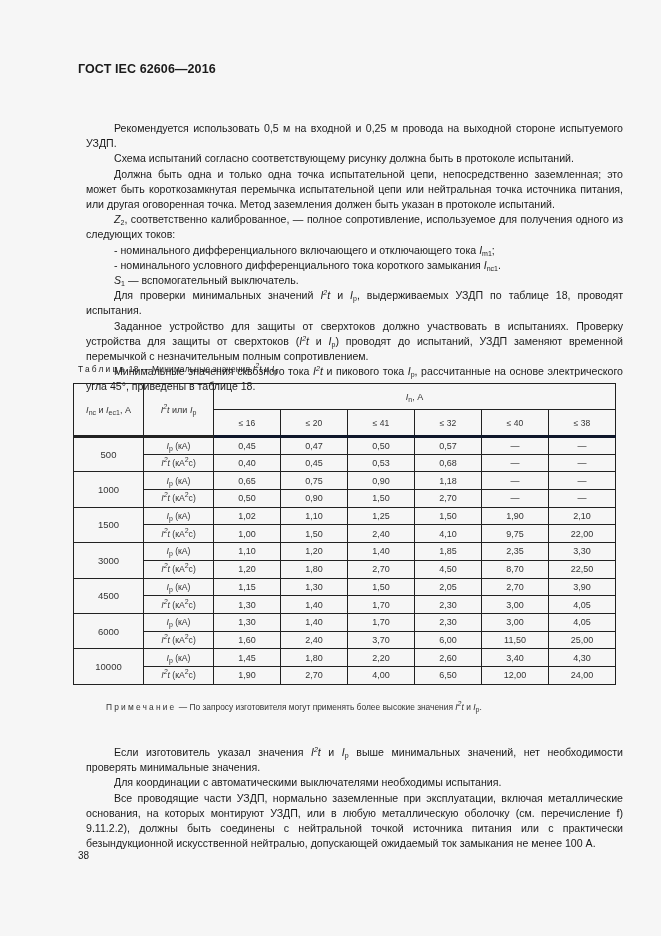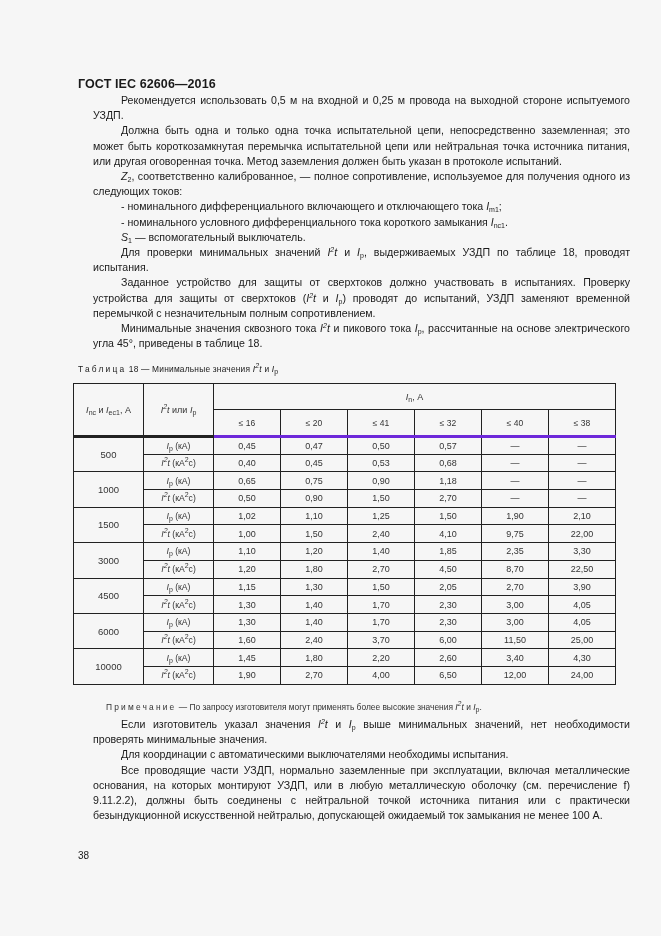--- a/index.html
+++ b/index.html
@@ -5,27 +5,28 @@
   html, body { margin: 0; padding: 0; }
   body {
     width: 661px; height: 936px;
     background: #f6f6f6;
     position: relative;
     overflow: hidden;
     font-family: "Liberation Sans", "DejaVu Sans", sans-serif;
     color: #1a1a1a;
   }
   .title {
-    position: absolute; left: 78px; top: 77px;
+    position: absolute; left: 78px; top: 62px;
     font-size: 12.5px; font-weight: bold; letter-spacing: 0.1px;
   }
   .body-text {
-    position: absolute; left: 93px; width: 537px;
+    position: absolute; left: 86px; width: 537px;
     font-size: 10.6px; line-height: 15.2px;
     text-align: justify;
+    margin-top: 28px;
   }
   .body-text p { margin: 0; text-indent: 28px; }
   .body-text p.dash { text-indent: 28px; }
   sub { font-size: 7px; vertical-align: -2px; line-height: 0; }
   sup { font-size: 7px; vertical-align: 4px; line-height: 0; }
   i { font-style: italic; }
 
   .tcap {
     position: absolute; left: 78px; top: 364px;
     font-size: 8.4px; letter-spacing: 0.2px;
@@ -43,21 +44,21 @@
     border: 1px solid #222;
     text-align: center;
     vertical-align: middle;
     padding: 0;
     font-weight: normal;
     color: #333;
   }
   table.t18 tr.h1 th { height: 25px; }
   table.t18 tr.h2 th { height: 25px; font-size: 8.5px; }
   table.t18 tbody tr { height: 17.7px; }
-  table.t18 thead tr.h2 th { border-bottom: 3px solid #6d28d9; }
+  table.t18 thead tr.h2 th { border-bottom: 3px solid #0f172a; }
   table.t18 thead tr.h1 th.rs { border-bottom: 3px solid #222; }
   .grp { font-size: 9.5px; }
   .param { font-size: 8.6px; }
 
   .note {
     position: absolute; left: 106px; top: 702px;
     font-size: 8.4px; color: #333;
   }
   .note .spaced { letter-spacing: 2.2px; }
 
@@ -66,20 +67,21 @@
     font-size: 10px;
   }
 </style>
 </head>
 <body>
 
 <div class="title">ГОСТ IEC 62606—2016</div>
 
 <div class="body-text" style="top:93px;">
   <p>Рекомендуется использовать 0,5 м на входной и 0,25 м провода на выходной стороне испытуемого УЗДП.</p>
+  <p>Схема испытаний согласно соответствующему рисунку должна быть в протоколе испытаний.</p>
   <p>Должна быть одна и только одна точка испытательной цепи, непосредственно заземленная; это может быть короткозамкнутая перемычка испытательной цепи или нейтральная точка источника питания, или другая оговоренная точка. Метод заземления должен быть указан в протоколе испытаний.</p>
   <p><i>Z</i><sub>2</sub><span>, соответственно калиброванное, — полное сопротивление, используемое для получения одного из следующих токов:</span></p>
   <p class="dash"><span>- номинального дифференциального включающего и отключающего тока </span><i>I</i><sub>m1</sub><span>;</span></p>
   <p class="dash"><span>- номинального условного дифференциального тока короткого замыкания </span><i>I</i><sub>nc1</sub><span>.</span></p>
   <p><i>S</i><sub>1</sub><span> — вспомогательный выключатель.</span></p>
   <p><span>Для проверки минимальных значений </span><i><span>I</span><sup>2</sup><span>t</span></i><span> и </span><i>I</i><sub>p</sub><span>, выдерживаемых УЗДП по таблице 18, проводят испытания.</span></p>
   <p><span>Заданное устройство для защиты от сверхтоков должно участвовать в испытаниях. Проверку устройства для защиты от сверхтоков (</span><i><span>I</span><sup>2</sup><span>t</span></i><span> и </span><i>I</i><sub>p</sub><span>) проводят до испытаний, УЗДП заменяют временной перемычкой с незначительным полным сопротивлением.</span></p>
   <p><span>Минимальные значения сквозного тока </span><i><span>I</span><sup>2</sup><span>t</span></i><span> и пикового тока </span><i>I</i><sub>p</sub><span>, рассчитанные на основе электрического угла 45°, приведены в таблице 18.</span></p>
 </div>
 

